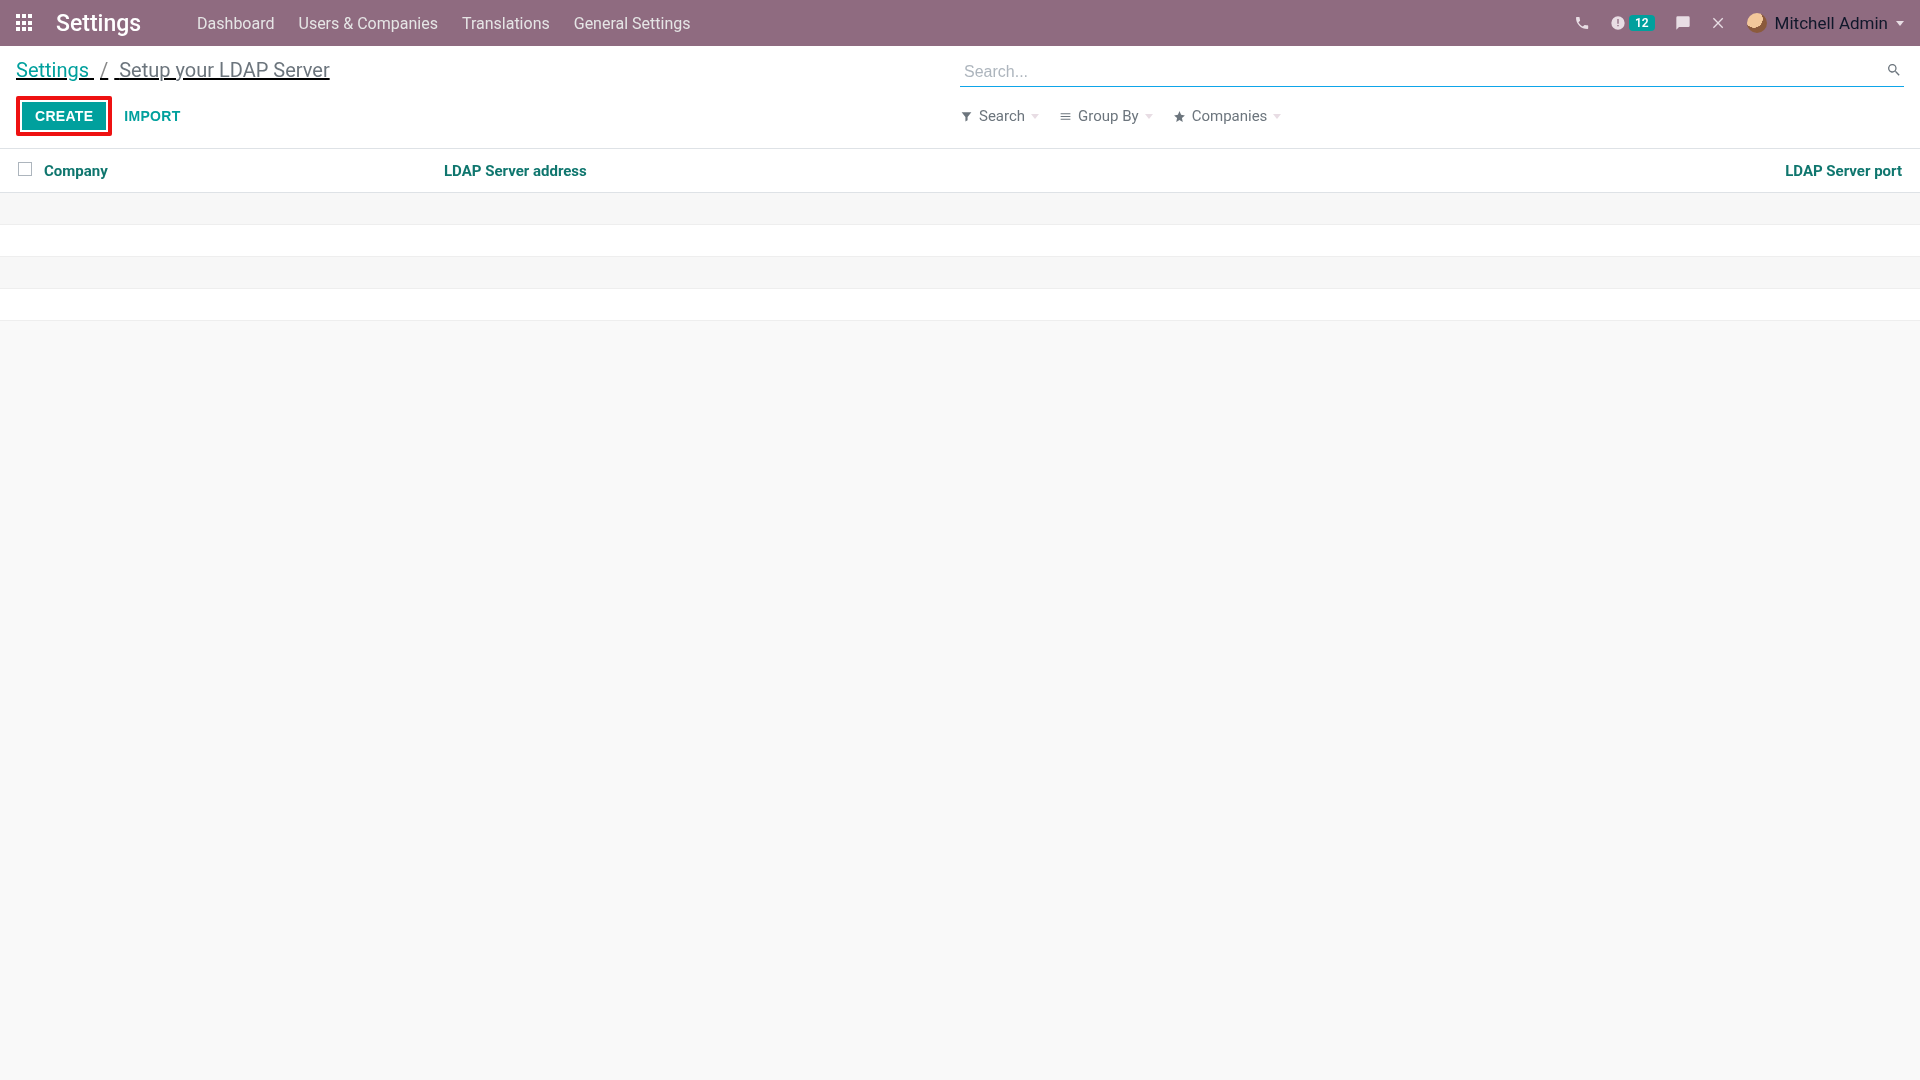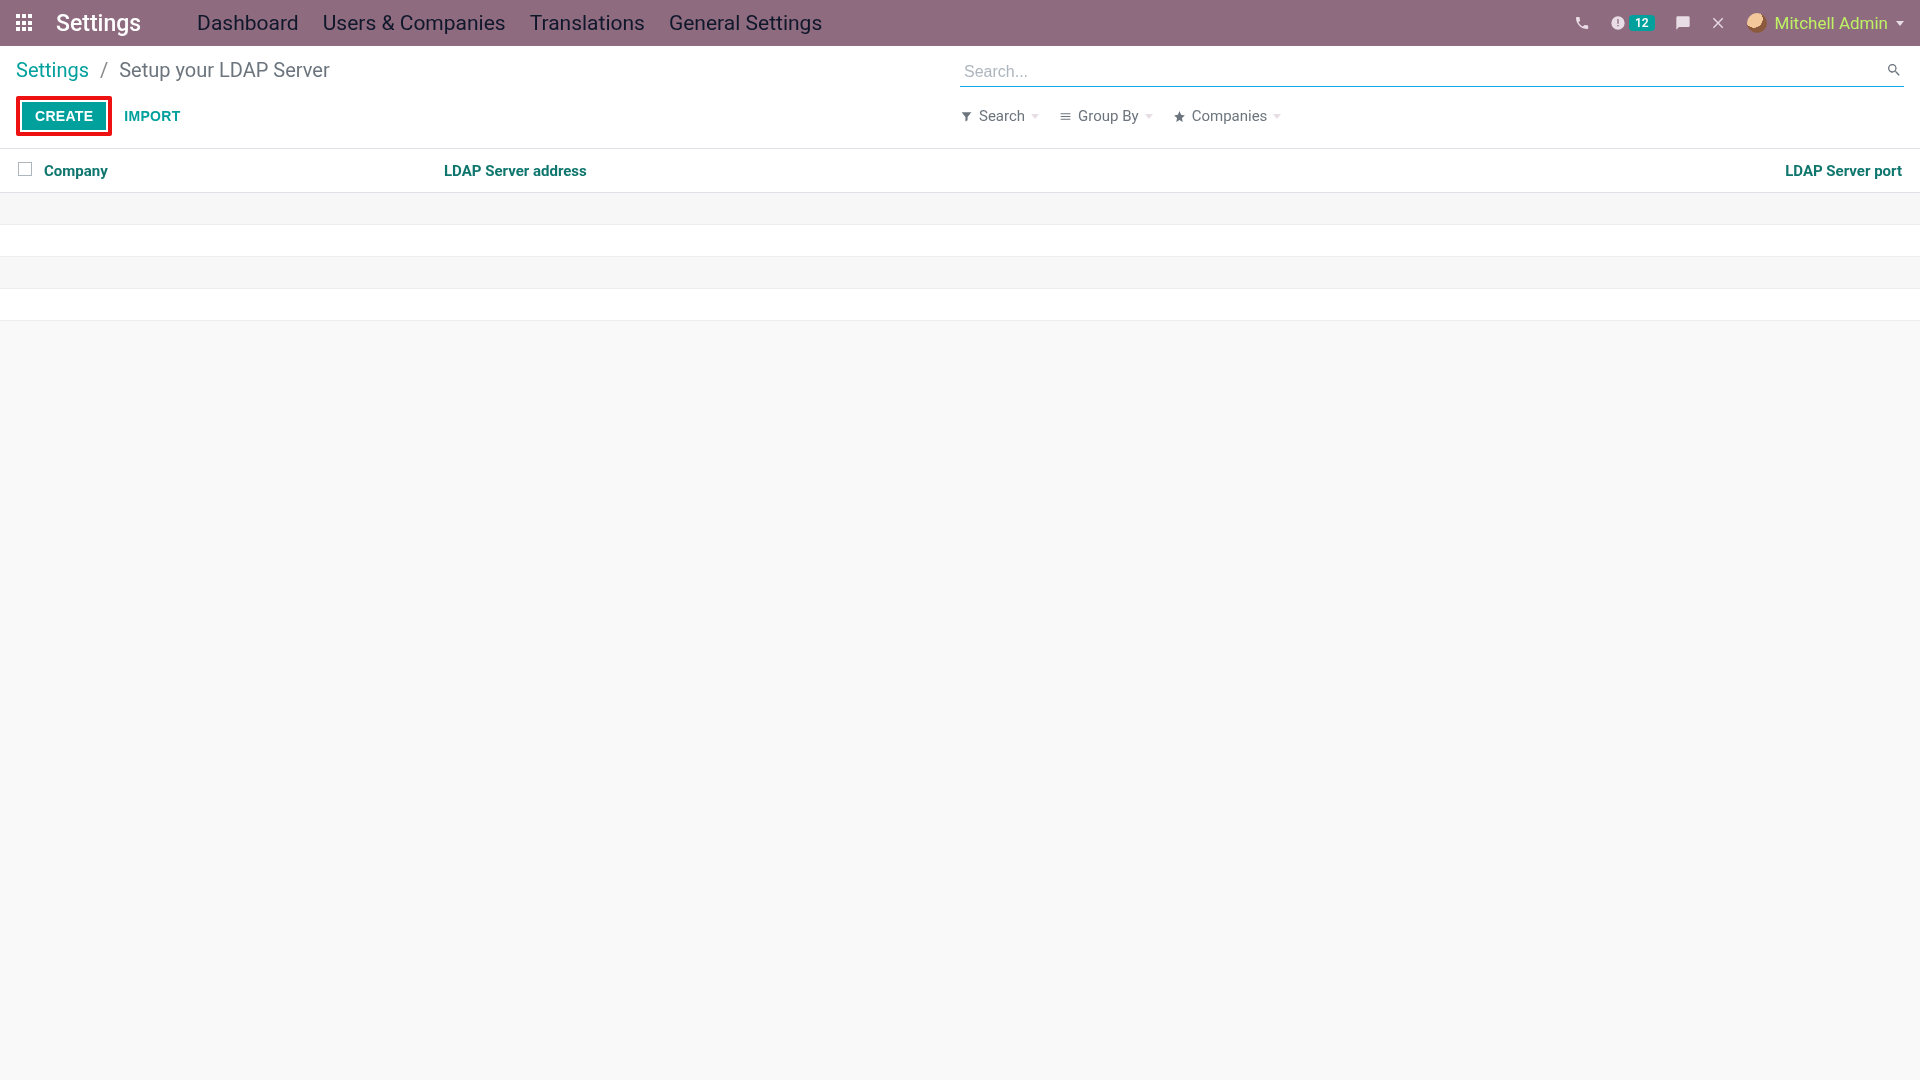--- a/index.html
+++ b/index.html
@@ -4,34 +4,34 @@
 <style>
   * { box-sizing: border-box; margin: 0; padding: 0; }
   html, body { width: 1920px; height: 1080px; font-family: -apple-system, BlinkMacSystemFont, "Segoe UI", Roboto, "Helvetica Neue", Arial, sans-serif; background: #f9f9f9; overflow: hidden; }
 
   
   .topnav { background: #8f6b80; height: 46px; display: flex; align-items: center; padding: 0 16px; color: #fff; font-size: 17px; }
   .apps-icon { display: inline-flex; flex-wrap: wrap; width: 18px; height: 18px; gap: 2px; margin-right: 22px; cursor: pointer; }
   .apps-icon span { width: 4px; height: 4px; background: #fff; }
   .app-title { font-size: 23px; font-weight: 500; margin-right: 56px; }
   .nav-links { display: flex; gap: 24px; }
-  .nav-link { color: #0f172a; font-size: 21px; cursor: pointer; }
+  .nav-link { color: #e5e5e5; font-size: 16px; cursor: pointer; }
   .nav-spacer { flex: 1; }
   .nav-right { display: flex; align-items: center; gap: 20px; }
   .nav-right .icon { color: #e8dde4; cursor: pointer; display: inline-flex; align-items: center; }
   .nav-right svg { width: 16px; height: 16px; fill: #e8dde4; }
   .badge { background: #00a09d; color: #fff; border-radius: 4px; font-size: 12px; padding: 1px 6px; margin-left: 3px; font-weight: 600; }
-  .user { display: flex; align-items: center; gap: 8px; font-size: 17px; color: #bef264; cursor: pointer; }
+  .user { display: flex; align-items: center; gap: 8px; font-size: 17px; color: #0f172a; cursor: pointer; }
   .avatar { width: 20px; height: 20px; border-radius: 50%; background: radial-gradient(circle at 35% 30%, #f3c89b 0 45%, #8b5a3c 46% 100%); display: inline-block; }
   .caret { width: 0; height: 0; border-left: 4px solid transparent; border-right: 4px solid transparent; border-top: 5px solid #e8dde4; }
 
   
   .control-panel { background: #fff; border-bottom: 1px solid #dee2e6; padding: 10px 16px 12px 16px; }
   .cp-row { display: flex; align-items: center; }
-  .breadcrumb { font-size: 20px; line-height: 28px; flex: 0 0 50%; padding-bottom: 4px; }
+  .breadcrumb { font-size: 20px; line-height: 28px; flex: 0 0 50%; padding-bottom: 4px; text-decoration: underline; }
   .breadcrumb .link { color: #00a09d; cursor: pointer; }
   .breadcrumb .sep { color: #888; margin: 0 6px; }
   .breadcrumb .current { color: #6c757d; }
   .search-wrap { flex: 1; position: relative; }
   .search-input { width: 100%; border: none; border-bottom: 1px solid #0ea5e9; padding: 5px 26px 5px 4px; font-size: 16px; outline: none; color: #4d7c0f; }
   .search-input::placeholder { color: #adb5bd; }
   .search-icon { position: absolute; right: 2px; top: 4px; color: #888; cursor: pointer; }
   .search-icon svg { width: 16px; height: 16px; fill: #6c757d; }
 
   .cp-row2 { display: flex; align-items: center; margin-top: 8px; }

